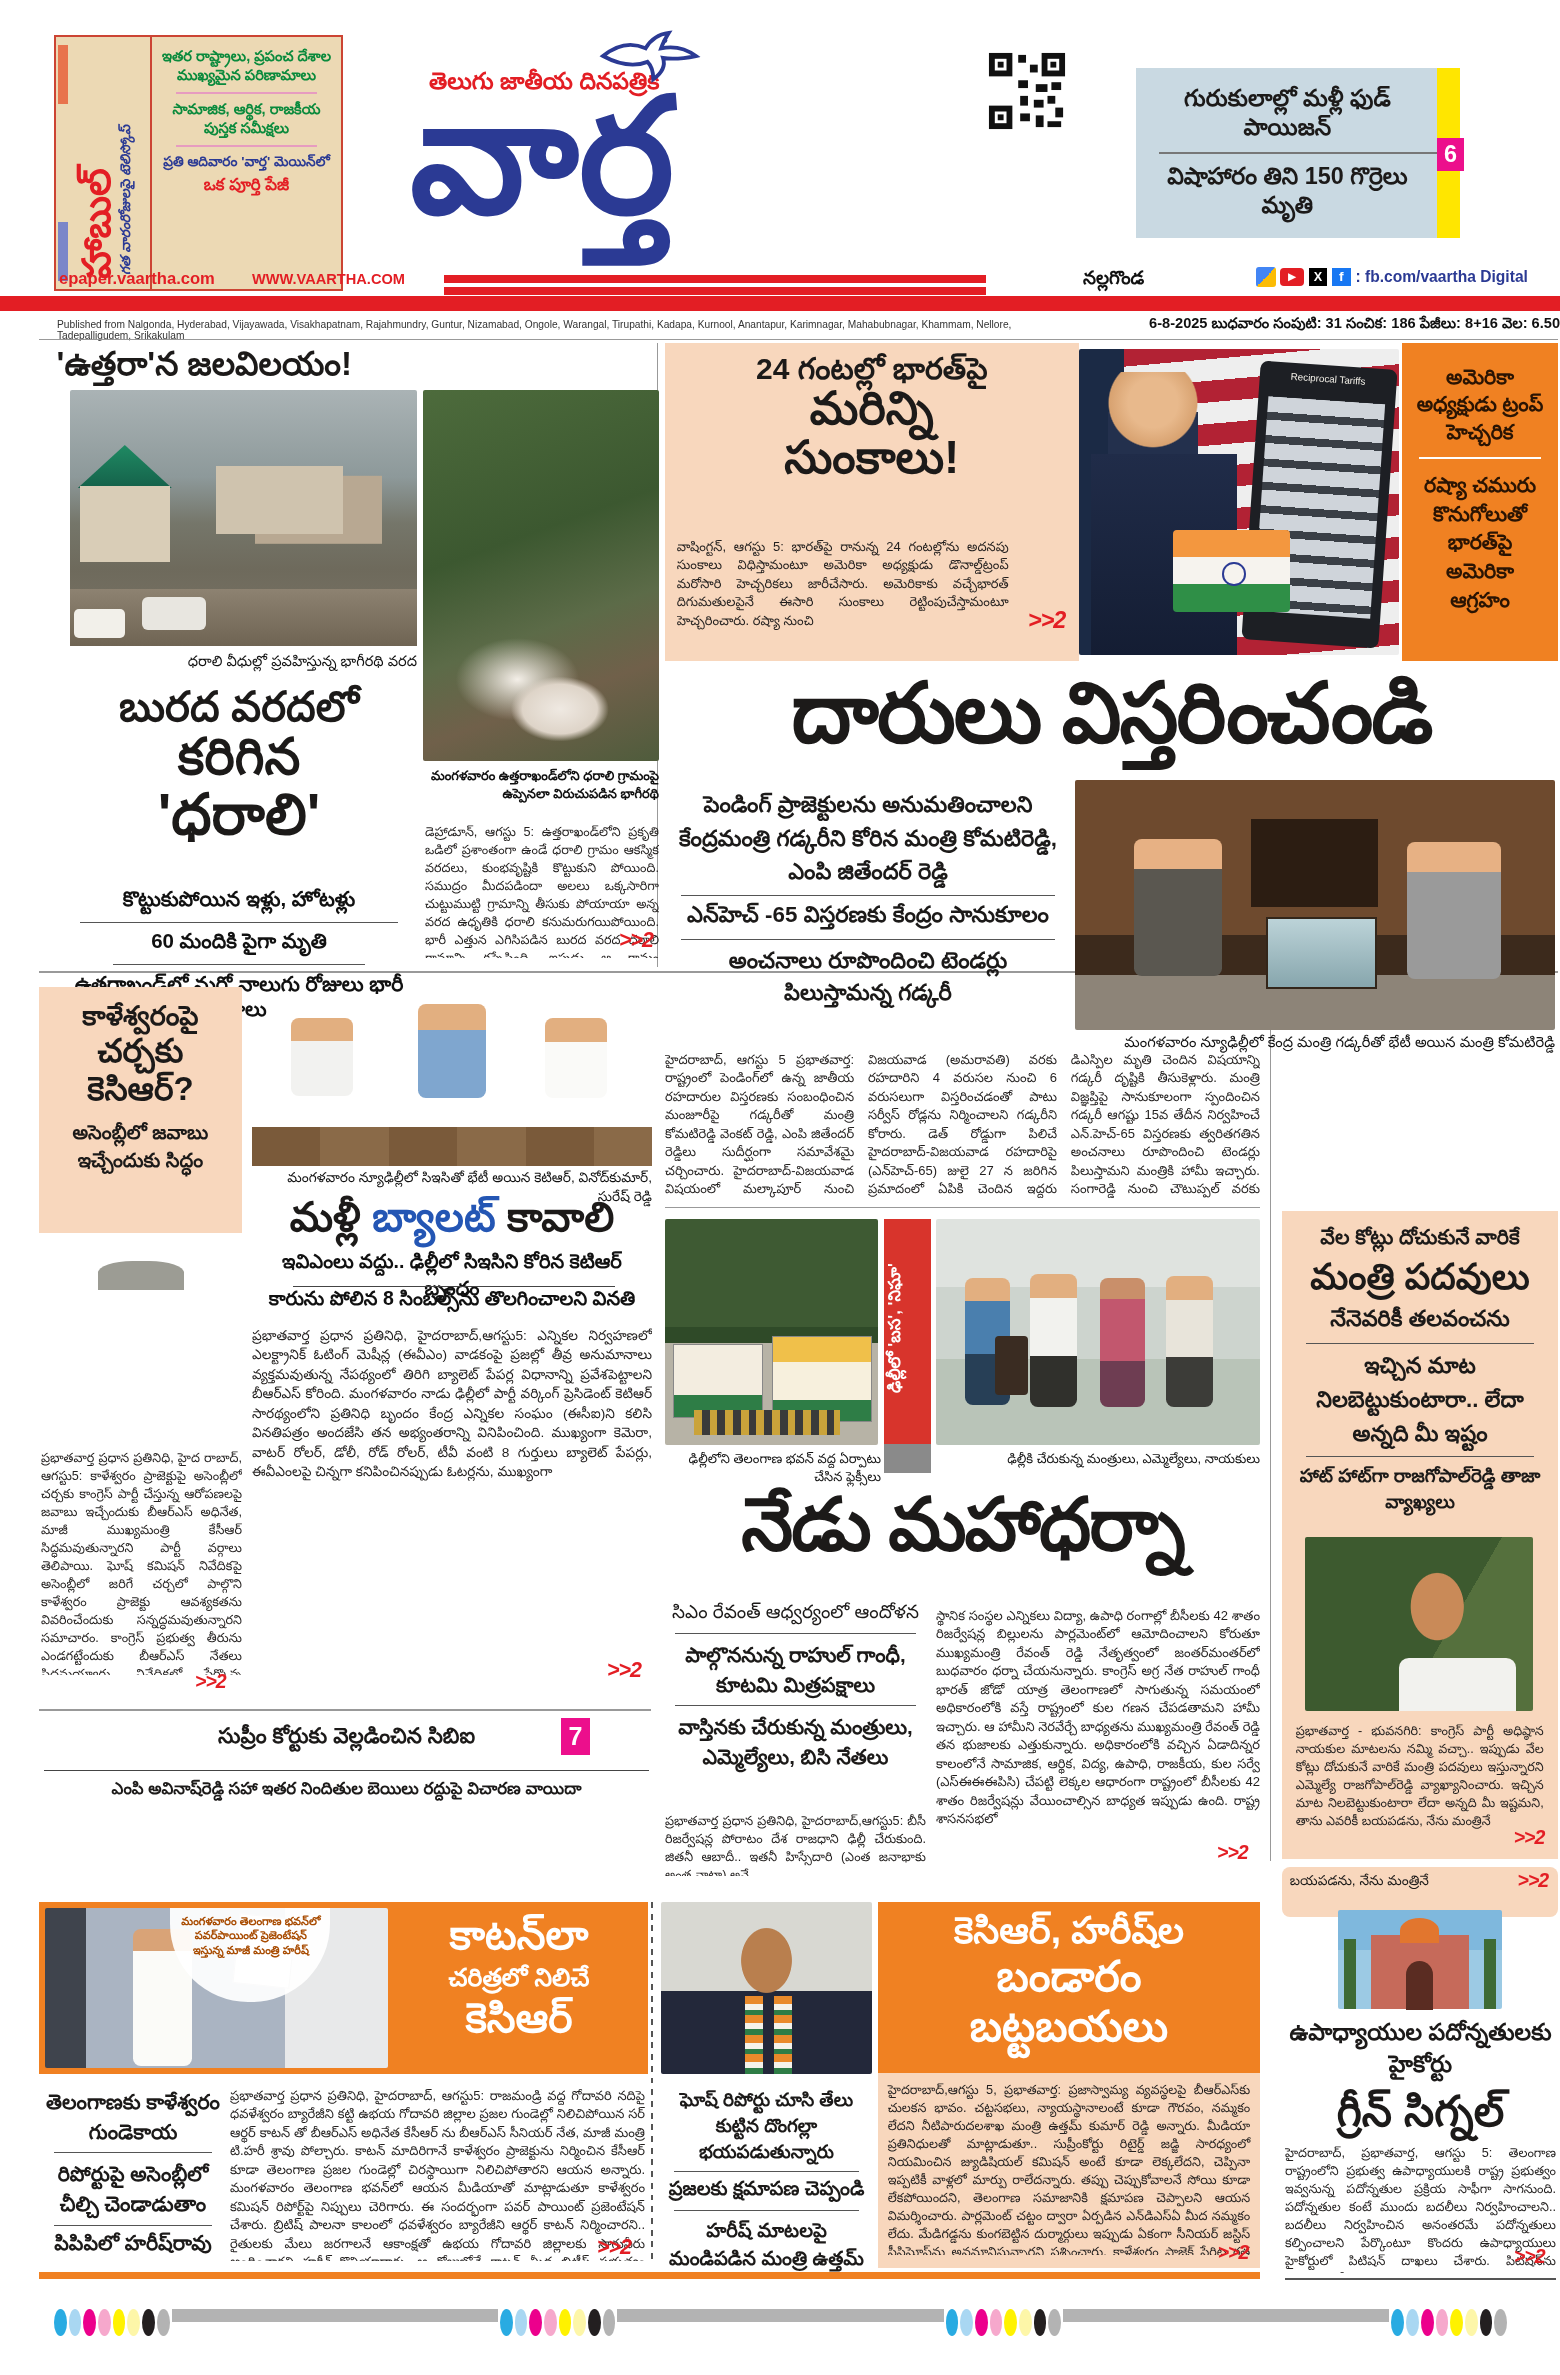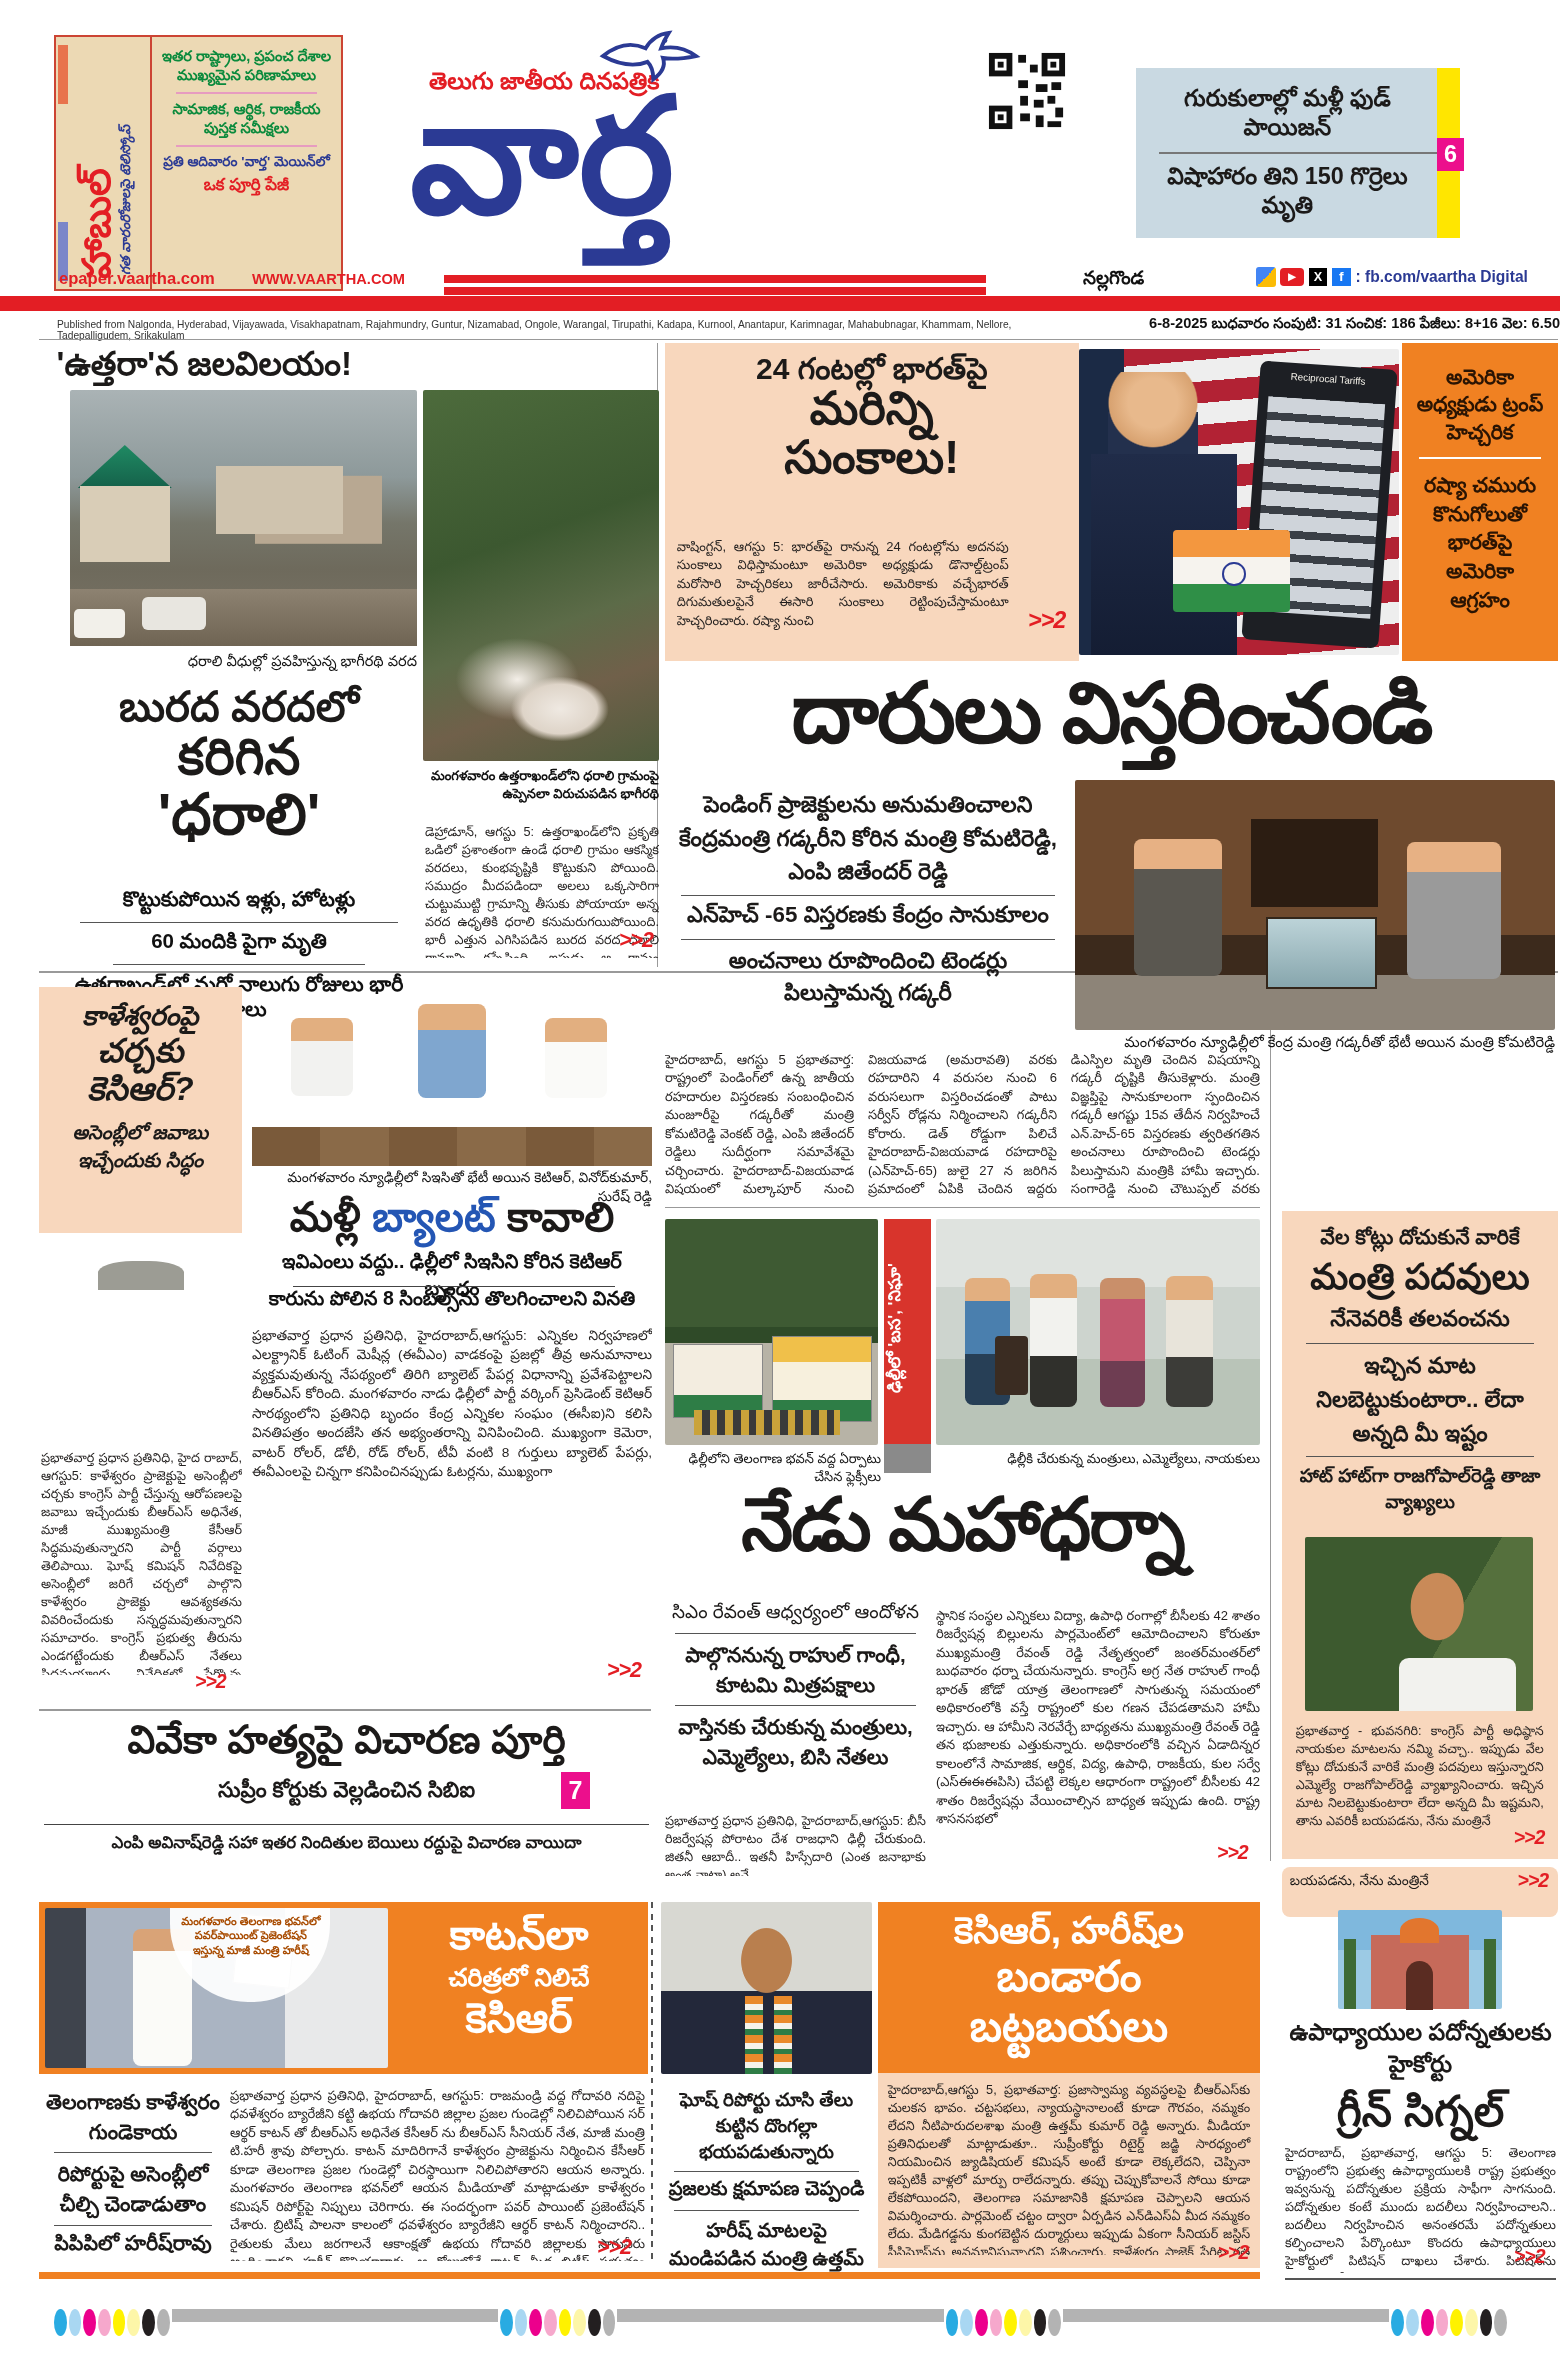--- a/index.html
+++ b/index.html
@@ -193,21 +193,21 @@
     <div class="abs" style="left:332px;top:62px;width:94px;height:137px;background:linear-gradient(180deg,#e7b184 0 22%,#9a9a9a 22%);border-radius:7.8px;"></div>
     <div class="abs" style="left:176px;top:39px;width:127px;height:88px;background:#2c1d12;"></div>
     <div class="abs" style="left:191px;top:137px;width:107px;height:68px;background:linear-gradient(180deg,#bcd3d8,#87a6ad);border:2px solid #33261a;"></div>
   </div>
   <div class="cap abs" style="left:1075px;top:1034px;width:480px;font-size:14.6px;">మంగళవారం న్యూఢిల్లీలో కేంద్ర మంత్రి గడ్కరీతో భేటీ అయిన మంత్రి కోమటిరెడ్డి</div>
 
   <div class="body abs" style="left:665px;top:1051px;width:595px;height:148px;column-count:3;column-gap:13.7px;">హైదరాబాద్, ఆగస్టు 5 ప్రభాతవార్త: రాష్ట్రంలో పెండింగ్‌లో ఉన్న జాతీయ రహదారుల విస్తరణకు సంబంధించిన మంజూరీపై గడ్కరీతో మంత్రి కోమటిరెడ్డి వెంకట్ రెడ్డి, ఎంపి జితేందర్ రెడ్డిలు సుదీర్ఘంగా సమావేశమై చర్చించారు. హైదరాబాద్-విజయవాడ విషయంలో మల్కాపూర్ నుంచి విజయవాడ (అమరావతి) వరకు రహదారిని 4 వరుసల నుంచి 6 వరుసలుగా విస్తరించడంతో పాటు సర్వీస్ రోడ్లను నిర్మించాలని గడ్కరీని కోరారు. డెత్ రోడ్డుగా పిలిచే హైదరాబాద్-విజయవాడ రహదారిపై (ఎన్‌హెచ్-65) జులై 27 న జరిగిన ప్రమాదంలో ఏపికి చెందిన ఇద్దరు డిఎస్పిల మృతి చెందిన విషయాన్ని గడ్కరీ దృష్టికి తీసుకెళ్లారు. మంత్రి విజ్ఞప్తిపై సానుకూలంగా స్పందించిన గడ్కరీ ఆగష్టు 15వ తేదీన నిర్వహించే ఎన్.హెచ్-65 విస్తరణకు త్వరితగతిన అంచనాలు రూపొందించి టెండర్లు పిలుస్తామని మంత్రికి హామీ ఇచ్చారు. సంగారెడ్డి నుంచి చౌటుప్పల్ వరకు రింగ్ రోడ్డు ఉత్తర భాగం పనులు పూర్తి చేసిన విషయాన్ని గడ్కరీకి వివరించారు.</div>
   <div class="abs thinrule" style="left:665px;top:1207px;width:595px;height:1px;"></div>
 
   <div class="abs peach" style="left:39px;top:987px;width:203px;height:246px;">
-    <div class="abs" style="left:5.9px;top:13.7px;width:191px;text-align:center;font-weight:bold;line-height:1.15;font-style:italic;">
+    <div class="abs" style="left:5.9px;top:13.7px;width:191px;text-align:center;font-weight:bold;line-height:1.15;">
       <div style="font-size:27px;">కాళేశ్వరంపై</div>
       <div style="font-size:33px;">చర్చకు</div>
       <div style="font-size:33px;">కెసిఆర్?</div>
       <div style="font-size:19.5px;margin-top:11.7px;line-height:1.4;">అసెంబ్లీలో జవాబు ఇచ్చేందుకు సిద్ధం</div>
     </div>
   </div>
   <div class="photo" style="left:47px;top:1241px;width:187px;height:201px;background:
          radial-gradient(59px 72px at 50% 42%, #d9a071 0 58%, rgba(0,0,0,0) 60%),
          linear-gradient(180deg,#b9a98e 0 18%,#a5induced 0),linear-gradient(180deg,#b5a68c 0 64%,#f0efe9 64%);">
     <div class="abs" style="left:51px;top:19.5px;width:86px;height:29px;background:#9c9c94;border-radius:40% 40% 0 0;"></div>
@@ -226,21 +226,20 @@
     <span>మళ్లీ </span><span style="color:#2456b4;">బ్యాలట్</span><span> కావాలి</span>
   </div>
   <div class="sub abs" style="left:252px;top:1250px;width:400px;font-size:19.5px;">ఇవిఎంలు వద్దు.. ఢిల్లీలో సిఇసిని కోరిన కెటిఆర్ బృందం</div>
   <hr class="abs" style="left:293px;top:1278px;width:322px;border:none;border-top:1.5px solid #444;">
   <div class="sub abs" style="left:252px;top:1287px;width:400px;font-size:19.5px;">కారును పోలిన 8 సింబల్స్‌ను తొలగించాలని వినతి</div>
   <div class="body abs" style="left:252px;top:1326px;width:400px;height:349px;font-size:13.7px;">ప్రభాతవార్త ప్రధాన ప్రతినిధి, హైదరాబాద్,ఆగస్టు5: ఎన్నికల నిర్వహణలో ఎలక్ట్రానిక్ ఓటింగ్ మెషీన్ల (ఈవీఎం) వాడకంపై ప్రజల్లో తీవ్ర అనుమానాలు వ్యక్తమవుతున్న నేపథ్యంలో తిరిగి బ్యాలెట్ పేపర్ల విధానాన్ని ప్రవేశపెట్టాలని బీఆర్ఎస్ కోరింది. మంగళవారం నాడు ఢిల్లీలో పార్టీ వర్కింగ్ ప్రెసిడెంట్ కెటిఆర్ సారథ్యంలోని ప్రతినిధి బృందం కేంద్ర ఎన్నికల సంఘం (ఈసీఐ)ని కలిసి వినతిపత్రం అందజేసి తన అభ్యంతరాన్ని వినిపించింది. ముఖ్యంగా కెమెరా, వాటర్ రోలర్, డోలీ, రోడ్ రోలర్, టీవీ వంటి 8 గుర్తులు బ్యాలెట్ పేపర్లు, ఈవీఎంలపై చిన్నగా కనిపించినప్పుడు ఓటర్లను, ముఖ్యంగా</div>
   <div class="jump abs" style="left:607px;top:1658px;font-size:21.5px;">&gt;&gt;2</div>
 
   <div class="abs thinrule" style="left:39px;top:1709px;width:612px;height:2px;"></div>
   <div class="abs" style="left:44px;top:1718px;width:605px;">
-    <div style="font-size:39px;font-weight:bold;text-align:center;">వివేకా హత్యపై విచారణ పూర్తి</div>
     <div style="position:relative;">
       <div style="font-size:21.5px;font-weight:bold;text-align:center;margin-top:5.9px;border-bottom:1.5px solid #444;display:inline-block;width:100%;padding-bottom:17px;">సుప్రీం కోర్టుకు వెల్లడించిన సిబిఐ</div>
       <div class="badge abs" style="right:59px;top:0;width:29px;height:37px;font-size:25px;line-height:37px;">7</div>
     </div>
     <div style="font-size:16.6px;font-weight:bold;text-align:center;margin-top:7.8px;">ఎంపి అవినాష్‌రెడ్డి సహా ఇతర నిందితుల బెయిలు రద్దుపై విచారణ వాయిదా</div>
   </div>
 
   <div class="photo" style="left:665px;top:1219px;width:213px;height:226px;background:linear-gradient(180deg,#3e5a33 0 48%,#2f4a28 48% 55%,#b7b3a6 55%);">
     <div class="abs" style="left:7.8px;top:125px;width:88px;height:72px;background:linear-gradient(180deg,#f3ede0 0 70%,#2e7d46 70%);border:1px solid #888;"></div>
     <div class="abs" style="left:107px;top:117px;width:98px;height:84px;background:linear-gradient(180deg,#f0c04a 0 30%,#f7f0dd 30% 75%,#2e7d46 75%);border:1px solid #888;"></div>

